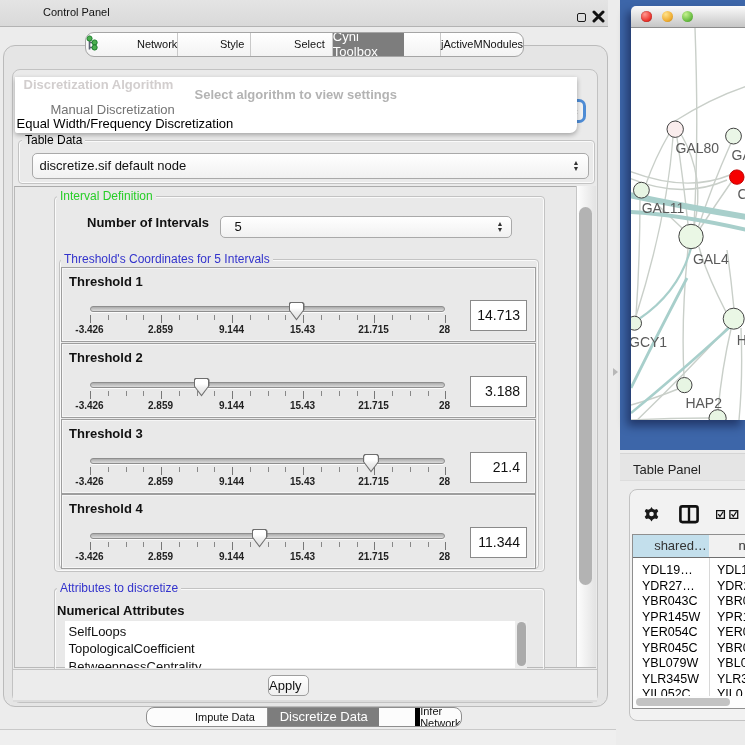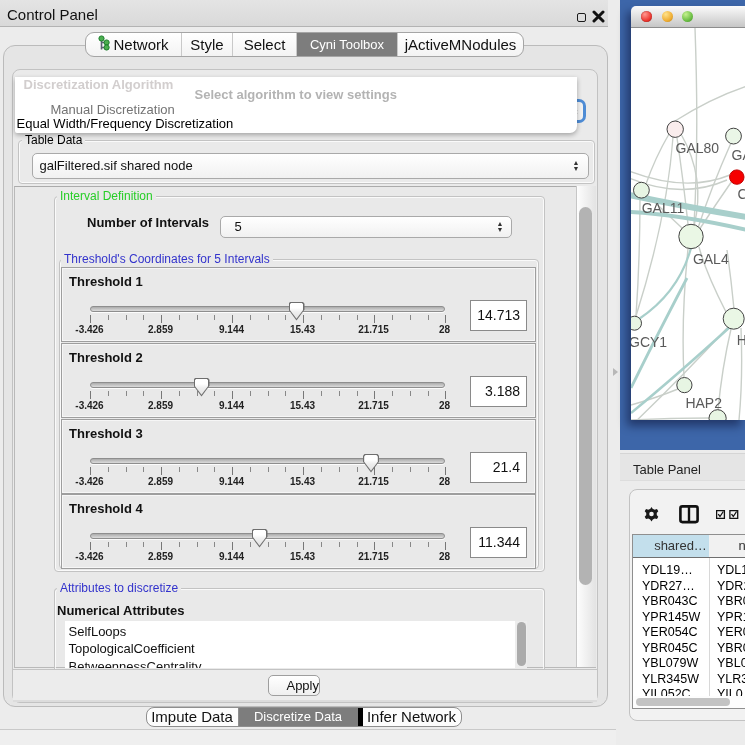--- a/index.html
+++ b/index.html
@@ -1,19 +1,19 @@
 <!DOCTYPE html>
 <html><head>
 <meta charset="utf-8">
 <style>
   html,body{margin:0;padding:0;}
   body{width:745px;height:745px;position:relative;overflow:hidden;
        font-family:"Liberation Sans",sans-serif;background:#ECECEC;}
   .a{position:absolute;}
-  .t13{font-size:15px;color:#111;}
+  .t13{font-size:11px;color:#111;margin-left:36px;}
   .grp{position:absolute;border:1px solid #C3C3C3;border-radius:4px;
        box-shadow:inset 0 0 0 1px rgba(255,255,255,.75);}
   .gt{position:absolute;font-size:12px;background:#E9E9E9;padding:0 3px;line-height:13px;}
   .cb{position:absolute;background:linear-gradient(#FFFFFF,#F1F1F1);
       border:1px solid #A9A9A9;border-radius:5px;font-size:13px;color:#111;}
   .spin{position:absolute;font-size:7px;line-height:6px;color:#333;letter-spacing:0;text-align:center;}
   .tpanel{position:absolute;left:61px;width:473px;height:73px;background:#E9E9E9;
       border:1px solid #9E9E9E;box-shadow:inset 1px 1px 0 #F6F6F6, inset -1px -1px 0 #F6F6F6;}
   .ttitle{position:absolute;left:7px;top:6px;font-size:13px;font-weight:bold;color:#111;}
   .track{position:absolute;left:27.5px;top:38px;width:355px;height:6px;border-radius:3px;
@@ -62,21 +62,21 @@
   <div class="t13" style="flex:1;display:flex;align-items:center;justify-content:center;border-left:1px solid #C9C9C9;">jActiveMNodules</div>
 </div>
 
 <div class="a" style="left:3px;top:45px;width:604.5px;height:662px;background:#E5E5E5;border:1px solid #BBBBBB;border-radius:12px;box-sizing:border-box;"></div>
 <div class="a" style="left:12px;top:68.5px;width:586px;height:634px;background:#EAEAEA;border:1px solid #C2C2C2;border-radius:8px;box-sizing:border-box;"></div>
 <div class="a" style="left:13px;top:698.5px;width:584px;height:3.5px;background:#DCDCDC;"></div>
 
 <div class="grp" style="left:18px;top:140px;width:575px;height:42px;"></div>
 <div class="gt" style="left:22px;top:133.5px;">Table Data</div>
 <div class="cb" style="left:31.5px;top:152.5px;width:555px;height:24px;line-height:24px;">
-  <span style="padding-left:7px;">galFiltered.sif shared node</span>
+  <span style="padding-left:7px;">discretize.sif default node</span>
   <span class="spin" style="right:8px;top:6px;">▲<br>▼</span>
 </div>
 
 <div class="a" style="left:14px;top:185.5px;width:581.5px;height:482.5px;border:1px solid #B9B9B9;border-top-color:#ABABAB;box-sizing:border-box;background:#E9E9E9;"></div>
 
 <div class="a" style="left:575.5px;top:186px;width:20px;height:481px;background:linear-gradient(to right,#FDFDFD,#E3E3E3);border-left:1px solid #C6C6C6;box-sizing:border-box;"></div>
 <div class="a" style="left:579px;top:207px;width:12.5px;height:378px;background:#B3B3B3;border-radius:6.5px;"></div>
 
 <div class="grp" style="left:53.5px;top:196px;width:489px;height:374px;"></div>
 <div class="gt" style="left:57px;top:189.5px;color:#27CE27;">Interval Definition</div>
@@ -149,21 +149,21 @@
 <div class="grp" style="left:53.5px;top:588px;width:489px;height:85px;border-bottom:none;border-bottom-left-radius:0;border-bottom-right-radius:0;"></div>
 <div class="gt" style="left:57px;top:582px;color:#3333CC;">Attributes to discretize</div>
 <div class="a" style="left:57px;top:602.5px;font-size:13px;font-weight:bold;color:#111;">Numerical Attributes</div>
 <div class="a" style="left:65px;top:621px;width:450px;height:47px;background:#fff;overflow:hidden;">
   <div style="font-size:13px;color:#111;padding-left:3.5px;line-height:17.4px;padding-top:2px;">SelfLoops<br>TopologicalCoefficient<br>BetweennessCentrality</div>
 </div>
 <div class="a" style="left:515px;top:621px;width:12px;height:47px;background:#EDEDED;"></div>
 <div class="a" style="left:516.5px;top:622px;width:9.5px;height:44px;background:#ABABAB;border-radius:5px;"></div>
 
 <div class="a" style="left:13px;top:668.5px;width:584px;height:30px;background:#ECECEC;border-top:1px solid #C3C3C3;"></div>
-<div class="a" style="left:268px;top:675px;width:52px;height:21px;background:linear-gradient(#FFFFFF,#EFEFEF);border:1px solid #9E9E9E;border-radius:5px;box-sizing:border-box;font-size:13px;color:#111;text-align:right;line-height:19px;">Apply</div>
+<div class="a" style="left:268px;top:675px;width:41px;height:21px;background:linear-gradient(#FFFFFF,#EFEFEF);border:1px solid #9E9E9E;border-radius:5px;box-sizing:border-box;font-size:13px;color:#111;text-align:left;line-height:19px;">Apply</div>
 
 <div class="a" style="left:145.5px;top:706.5px;width:316px;height:20px;border:1px solid #8E8E8E;border-radius:8px;overflow:hidden;display:flex;box-sizing:border-box;background:#FCFCFC;">
   <div class="t13" style="width:91px;display:flex;align-items:center;justify-content:center;border-right:1px solid #8E8E8E;">Impute Data</div>
   <div style="width:119px;display:flex;align-items:center;justify-content:center;background:#7D7D7D;color:#fff;font-size:13px;">Discretize Data</div>
   <div class="t13" style="flex:1;display:flex;align-items:center;justify-content:center;border-left:5px solid #000000;">Infer Network</div>
 </div>
 
 <div class="a" style="left:0;top:729px;width:616px;height:16px;background:#EFEFEF;border-top:1px solid #C9C9C9;"></div>
 
 <div class="a" style="left:613px;top:368px;width:0;height:0;border-top:4px solid transparent;border-bottom:4px solid transparent;border-left:5px solid #B8B8B8;"></div>

